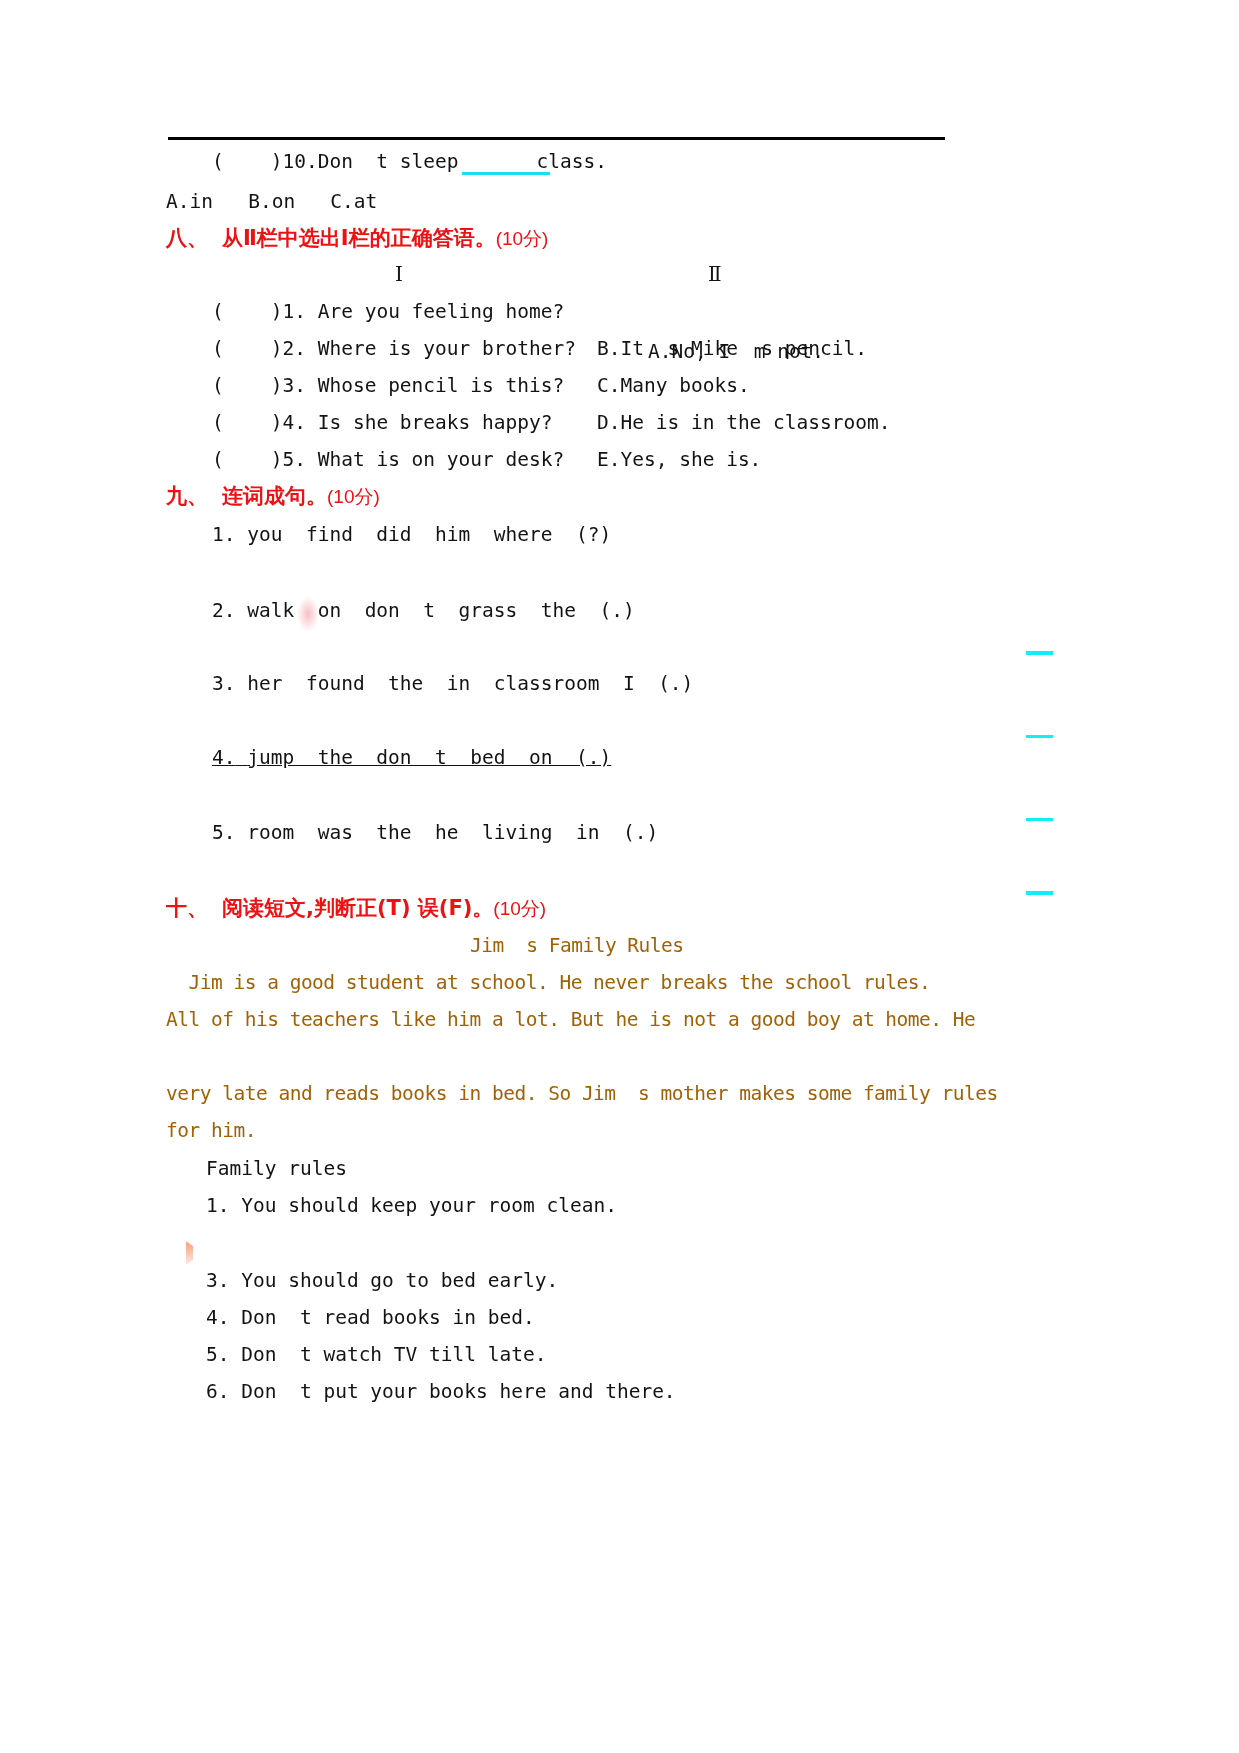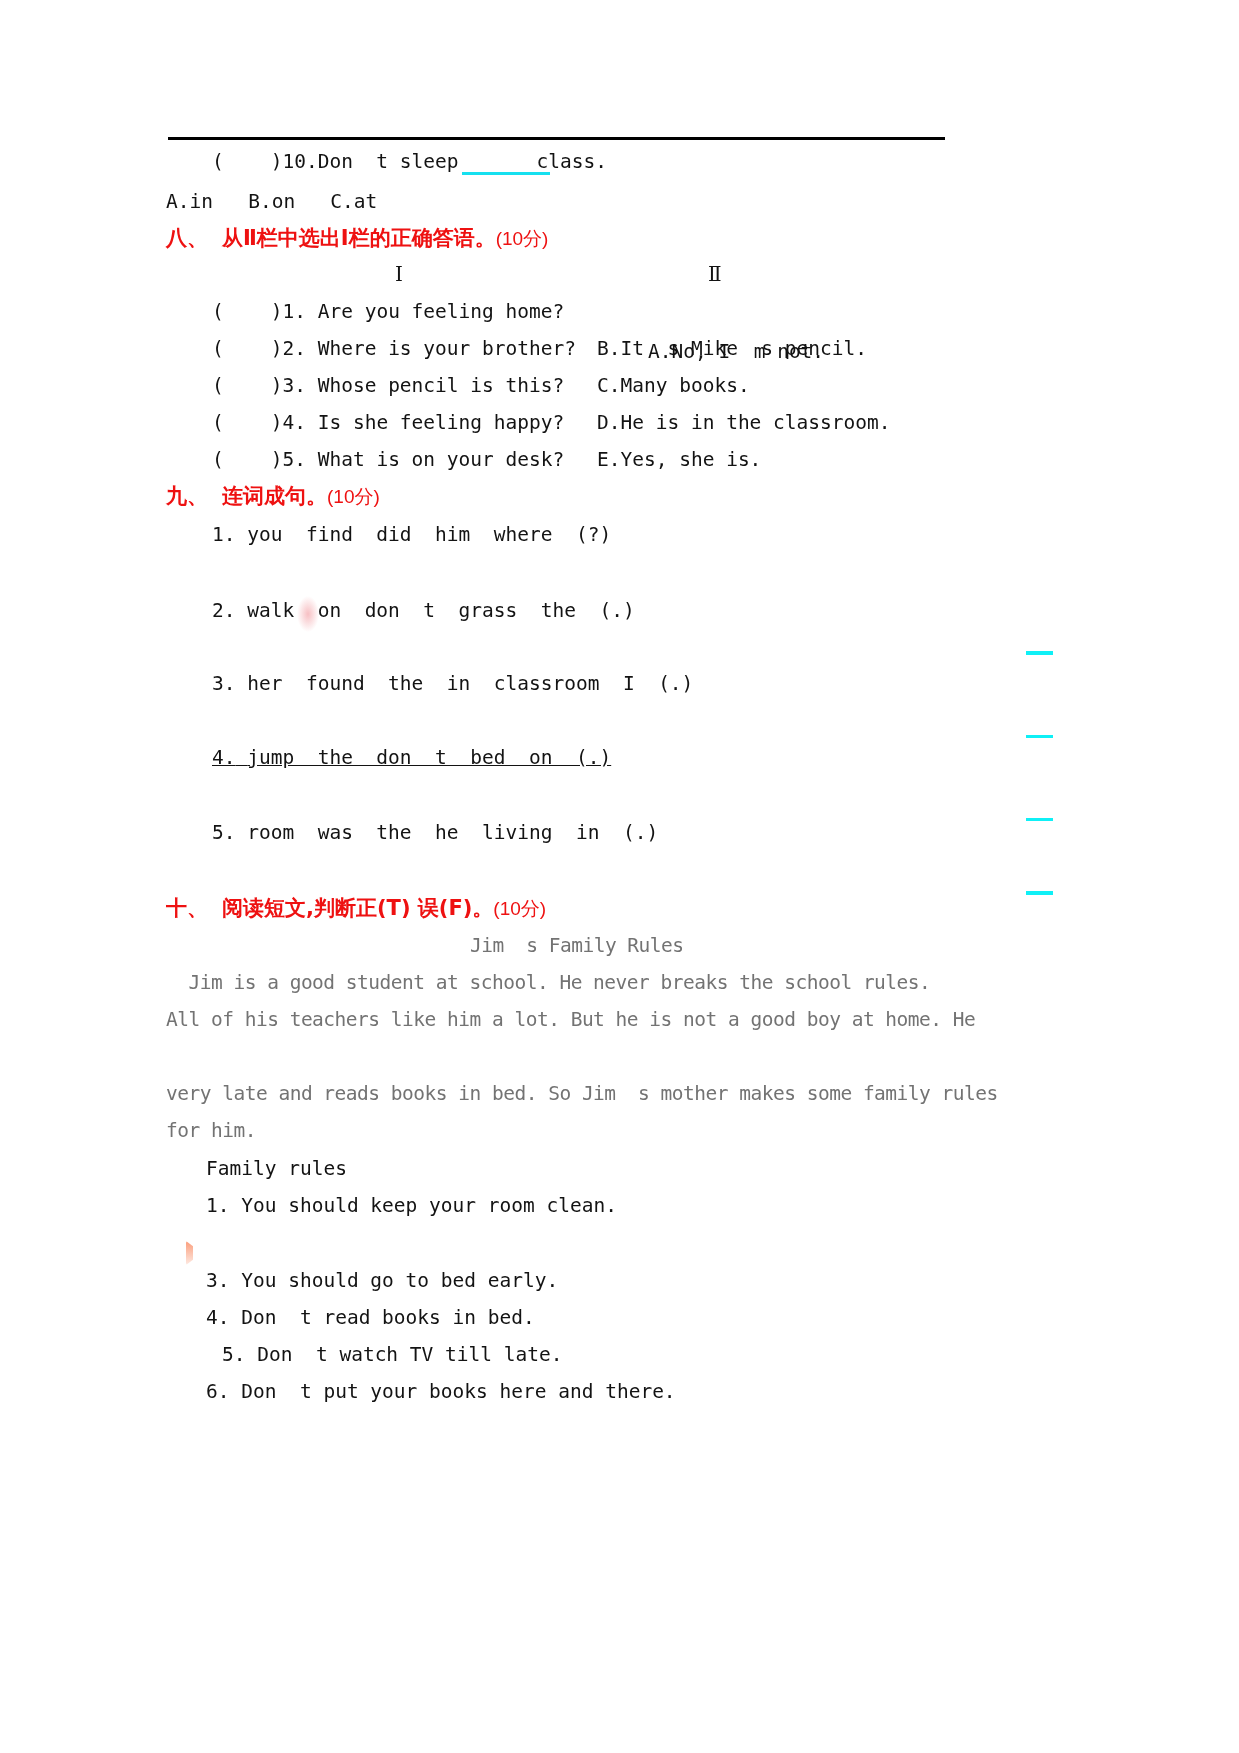--- a/index.html
+++ b/index.html
@@ -77,21 +77,21 @@
   .scan-mark-faint {
     position: absolute;
     background: radial-gradient(closest-side, rgba(244,170,175,0.75), rgba(255,255,255,0));
   }
   .passage {
     position: absolute;
     white-space: pre;
     font-family: "DejaVu Sans Mono", "Liberation Mono", monospace;
     font-size: 19.5px;
     line-height: 24px;
-    color: #737373;
+    color: #a16207;
     letter-spacing: -0.5px;
   }
 </style>
 </head>
 <body>
 
 <div class="page">
 
   <div class="top-rule"></div>
 
@@ -104,21 +104,21 @@
 
   <div class="colhead" style="left:395px; top:262px;">Ⅰ</div>
   <div class="colhead" style="left:708px; top:262px;">Ⅱ</div>
 
   <div class="ln" style="left:212px; top:300px;"><span>(    )</span><span>1.</span> <span>Are you feeling home?</span></div>
 
   <div class="ln" style="left:212px; top:337px;"><span>(    )</span><span>2.</span> <span>Where is your brother?</span></div>
 
   <div class="ln" style="left:212px; top:374px;"><span>(    )</span><span>3.</span> <span>Whose pencil is this?</span></div>
 
-  <div class="ln" style="left:212px; top:411px;"><span>(    )</span><span>4.</span> <span>Is she feeling happy?</span></div>
+  <div class="ln" style="left:212px; top:411px;"><span>(    )</span><span>4.</span> <span>Is she breaks happy?</span></div>
 
   <div class="ln" style="left:212px; top:448px;"><span>(    )</span><span>5.</span> <span>What is on your desk?</span></div>
 
   <div class="ln" style="left:648px; top:300px;margin-top:40px;"><span>A.</span><span>No, I  m not.</span></div>
 
   <div class="ln" style="left:597px; top:337px;"><span>B.</span><span>It  s Mike  s pencil.</span></div>
 
   <div class="ln" style="left:597px; top:374px;"><span>C.</span><span>Many books.</span></div>
 
   <div class="ln" style="left:597px; top:411px;"><span>D.</span><span>He is in the classroom.</span></div>
@@ -156,17 +156,17 @@
 
   <div class="ln" style="left:206px; top:1157px;">Family rules</div>
 
   <div class="ln" style="left:206px; top:1194px;"><span>1.</span> <span>You should keep your room clean.</span></div>
 
 
   <div class="ln" style="left:206px; top:1269px;"><span>3.</span> <span>You should go to bed early.</span></div>
 
   <div class="ln" style="left:206px; top:1306px;"><span>4.</span> <span>Don  t read books in bed.</span></div>
 
-  <div class="ln" style="left:206px; top:1343px;margin-left:16px;"><span>5.</span> <span>Don  t watch TV till late.</span></div>
+  <div class="ln" style="left:206px; top:1343px;"><span>5.</span> <span>Don  t watch TV till late.</span></div>
 
   <div class="ln" style="left:206px; top:1380px;"><span>6.</span> <span>Don  t put your books here and there.</span></div>
 
 </div>
 
 </body></html>

